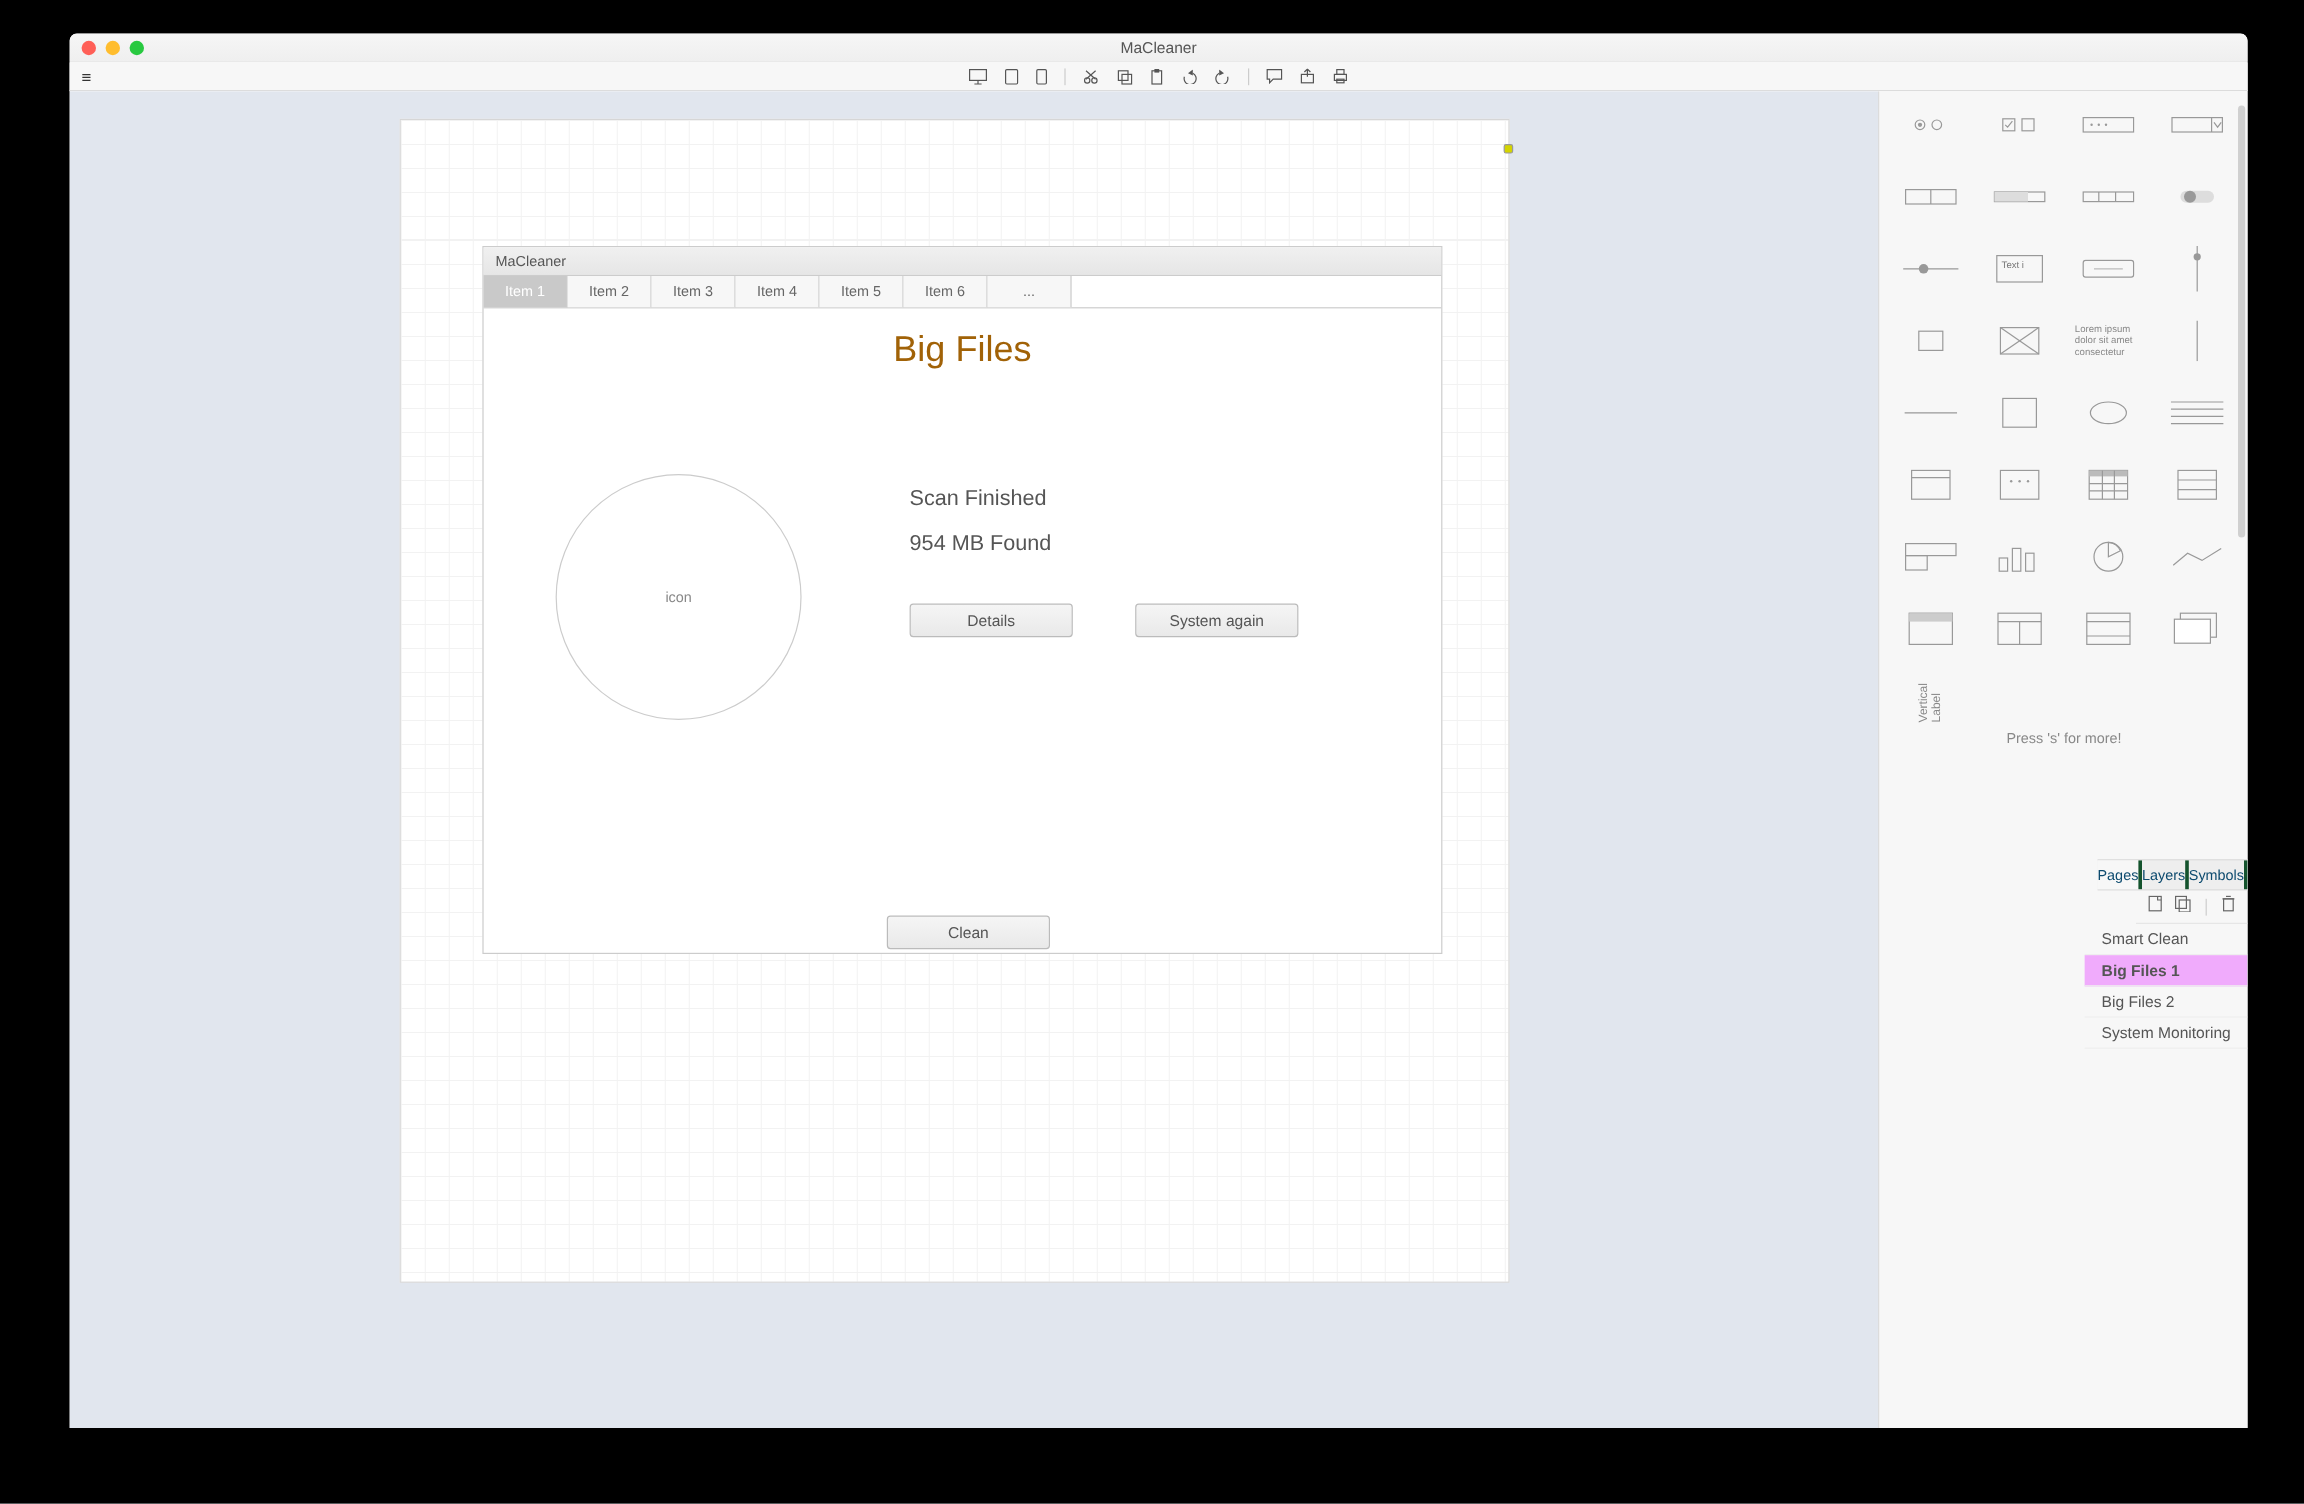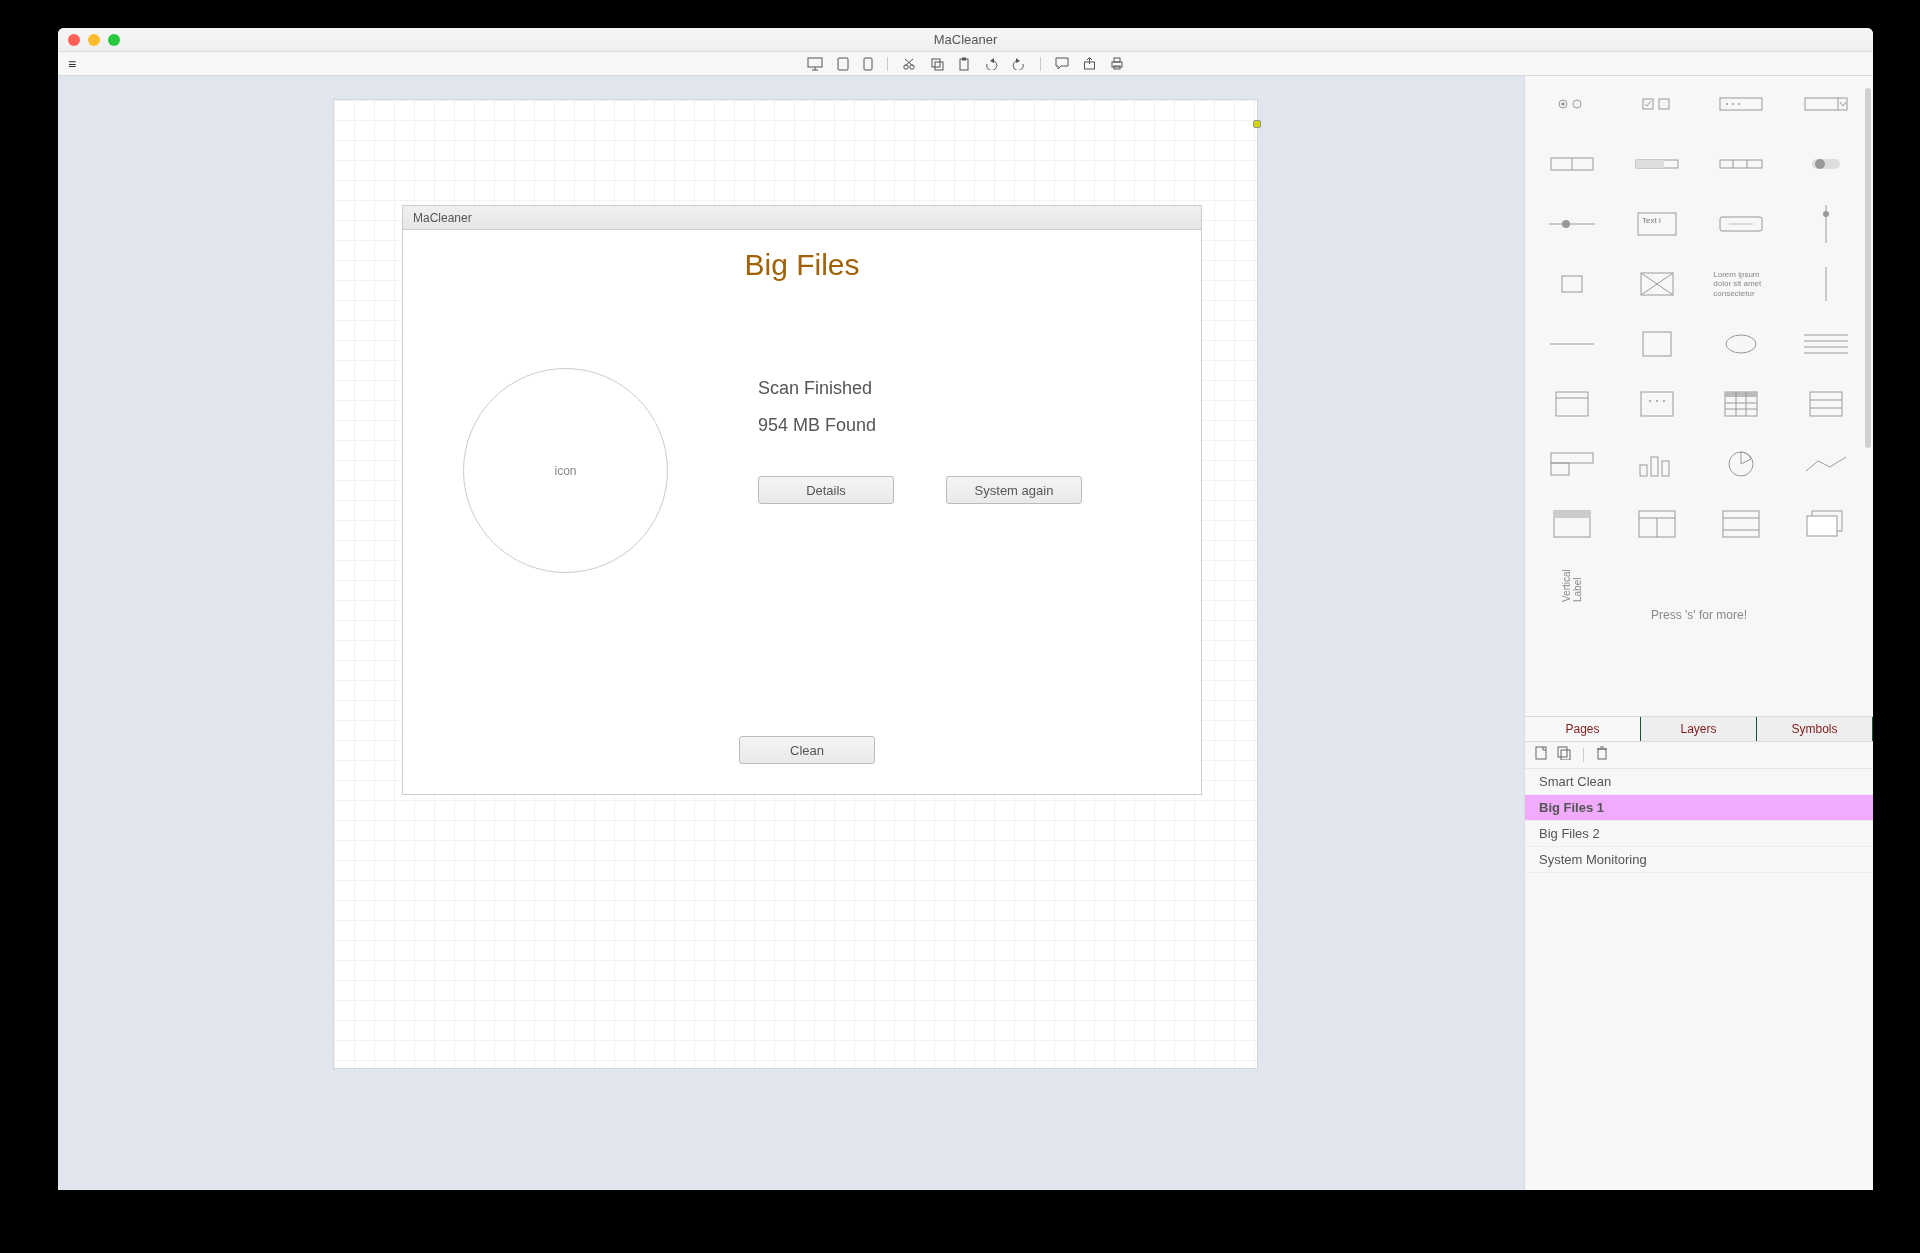--- a/index.html
+++ b/index.html
@@ -44,29 +44,29 @@
   .mock-body { position:relative; height:calc(100% - 50px); }
   .circle { position:absolute; left:60px; top:120px; width:205px; height:205px; border:1px solid #ccc; border-radius:50%; display:flex; align-items:center; justify-content:center; font-size:12px; color:#888; }
   .status-box { position:absolute; left:355px; top:130px; }
   .status-box div { font-size:18px; color:#555; margin-bottom:16px; }
   .btns-row { position:absolute; left:355px; top:228px; display:flex; gap:52px; }
   .mock-btn { width:136px; height:28px; background:linear-gradient(#f5f5f5,#e9e9e9); border:1px solid #bbb; border-radius:3px; font-size:13px; color:#555; cursor:pointer; }
   .clean-row { position:absolute; left:316px; bottom:22px;margin-left:20px; }
   .clean-row .mock-btn { width:136px; }
 
   
-  .right { width:349px; border-left:1px solid #dcdcdc; background:#f7f7f7; display:flex; flex-direction:column; position:relative; }
+  .right { width:308px; border-left:1px solid #dcdcdc; background:#f7f7f7; display:flex; flex-direction:column; position:relative;align-items:flex-end; }
   .stencil { flex:0 0 640px; padding:10px 12px 4px 12px; overflow:auto; }
   .stencil-grid { display:grid; grid-template-columns:repeat(4,1fr); gap:24px 14px; align-items:center; justify-items:center; }
   .st { width:60px; height:36px; display:flex; align-items:center; justify-content:center; cursor:grab; }
   .st svg { display:block; }
   .stencil-hint { text-align:center; font-size:12px; color:#888; padding:6px 0 10px; }
 
   .r-tabs { display:flex; border-top:1px solid #dcdcdc; border-bottom:1px solid #dcdcdc; background:#eee; }
-  .r-tab { flex:1; text-align:center; font-size:12px; color:#7f1d1d; padding:5px 0; border-right:1px solid #14532d; cursor:pointer; }
+  .r-tab { flex:1; text-align:center; font-size:12px; color:#0c4a6e; padding:5px 0; border-right:3px solid #14532d; cursor:pointer; }
   .r-tab.active { background:#f7f7f7; }
 
   .r-tools { display:flex; gap:10px; align-items:center; padding:4px 10px; border-bottom:1px solid #e6e6e6; color:#666; }
   .r-tools .sep { width:1px; height:14px; background:#ccc; margin:0 2px; }
 
   .pages-list { flex:1; overflow:auto; }
   .page-item { padding:5px 14px; font-size:13px; color:#555; border-bottom:1px solid #eee; cursor:pointer; }
   .page-item.active { font-weight:700; background:#f0abfc; }
 
   .scrollbar-fake { position:absolute; right:2px; top:12px; width:6px; height:360px; background:#d0d0d0; border-radius:3px; }
@@ -162,20 +162,29 @@
     </div>
   </div>
 
   <div class="body">
     <div class="canvas-area">
       <div class="page">
         <div class="resize-handle"></div>
 
         <div class="mock">
           <div class="mock-title">MaCleaner</div>
+          <div class="mock-tabs">
+            <div class="mock-tab active">Item 1</div>
+            <div class="mock-tab">Item 2</div>
+            <div class="mock-tab">Item 3</div>
+            <div class="mock-tab">Item 4</div>
+            <div class="mock-tab">Item 5</div>
+            <div class="mock-tab">Item 6</div>
+            <div class="mock-tab">...</div>
+          </div>
           <div class="mock-body">
             <div class="mock-head">Big Files</div>
             <div class="circle">icon</div>
             <div class="status-box">
               <div>Scan Finished</div>
               <div>954 MB Found</div>
             </div>
             <div class="btns-row">
               <button class="mock-btn">Details</button>
               <button class="mock-btn">System again</button>

